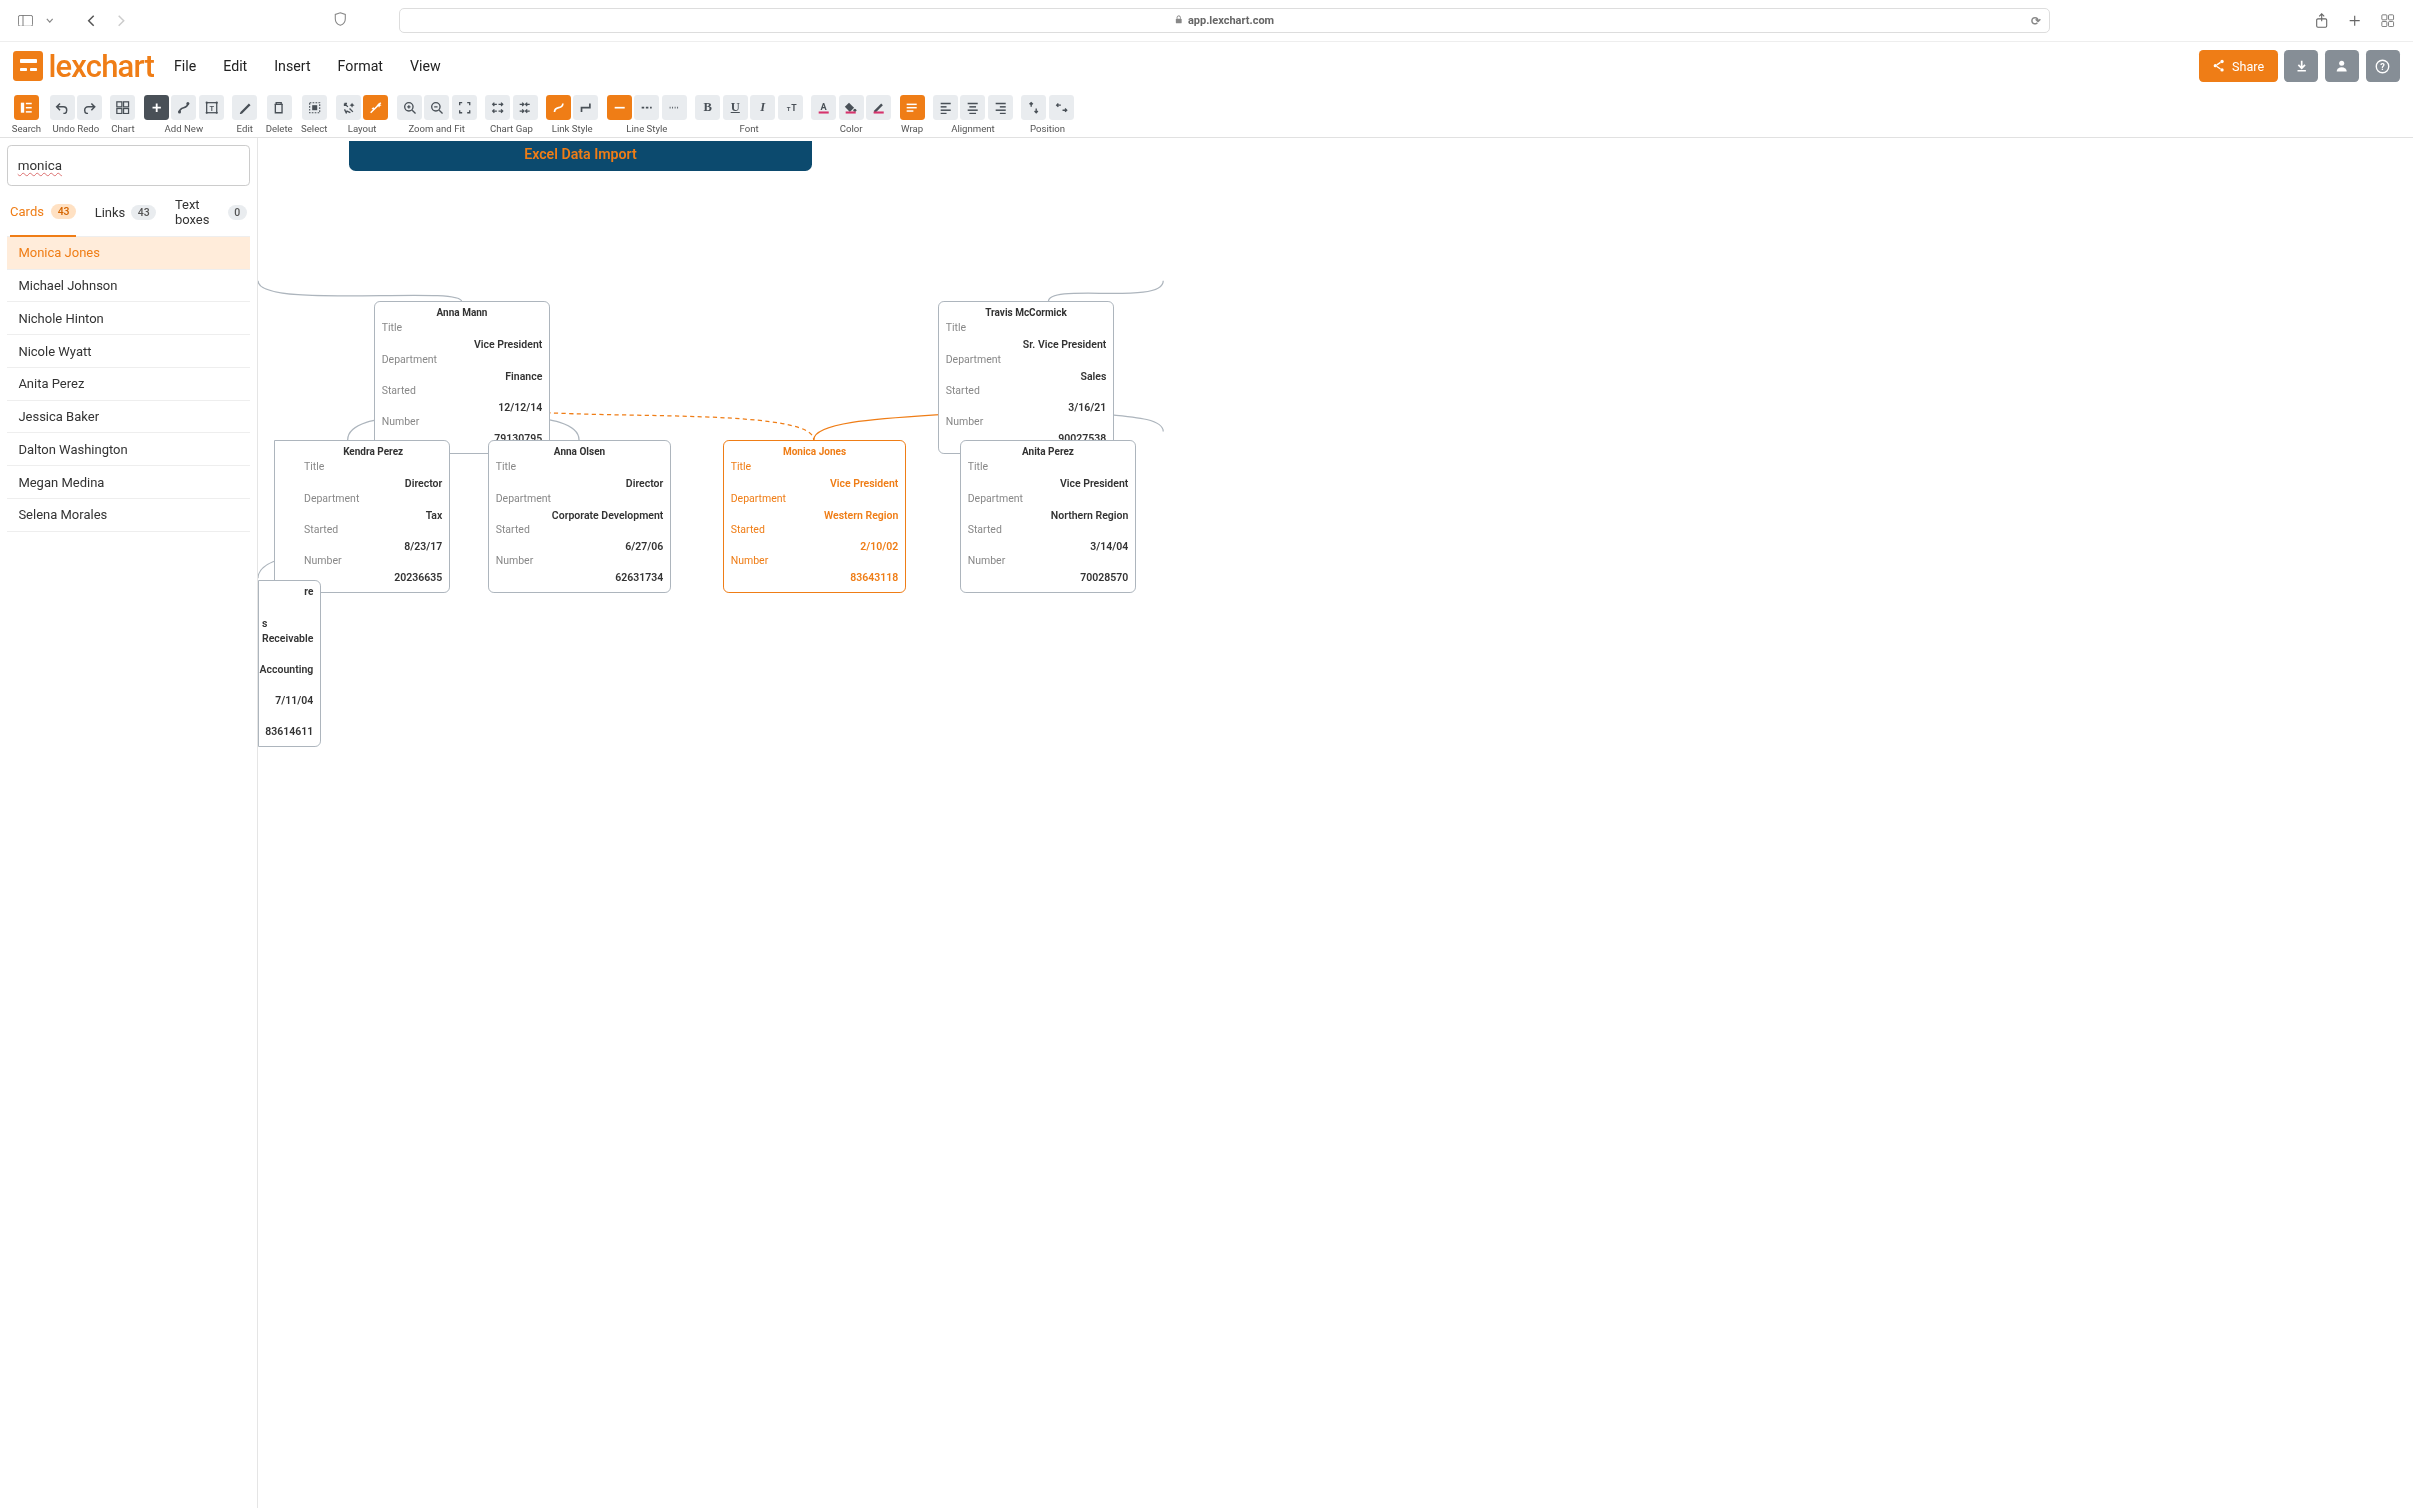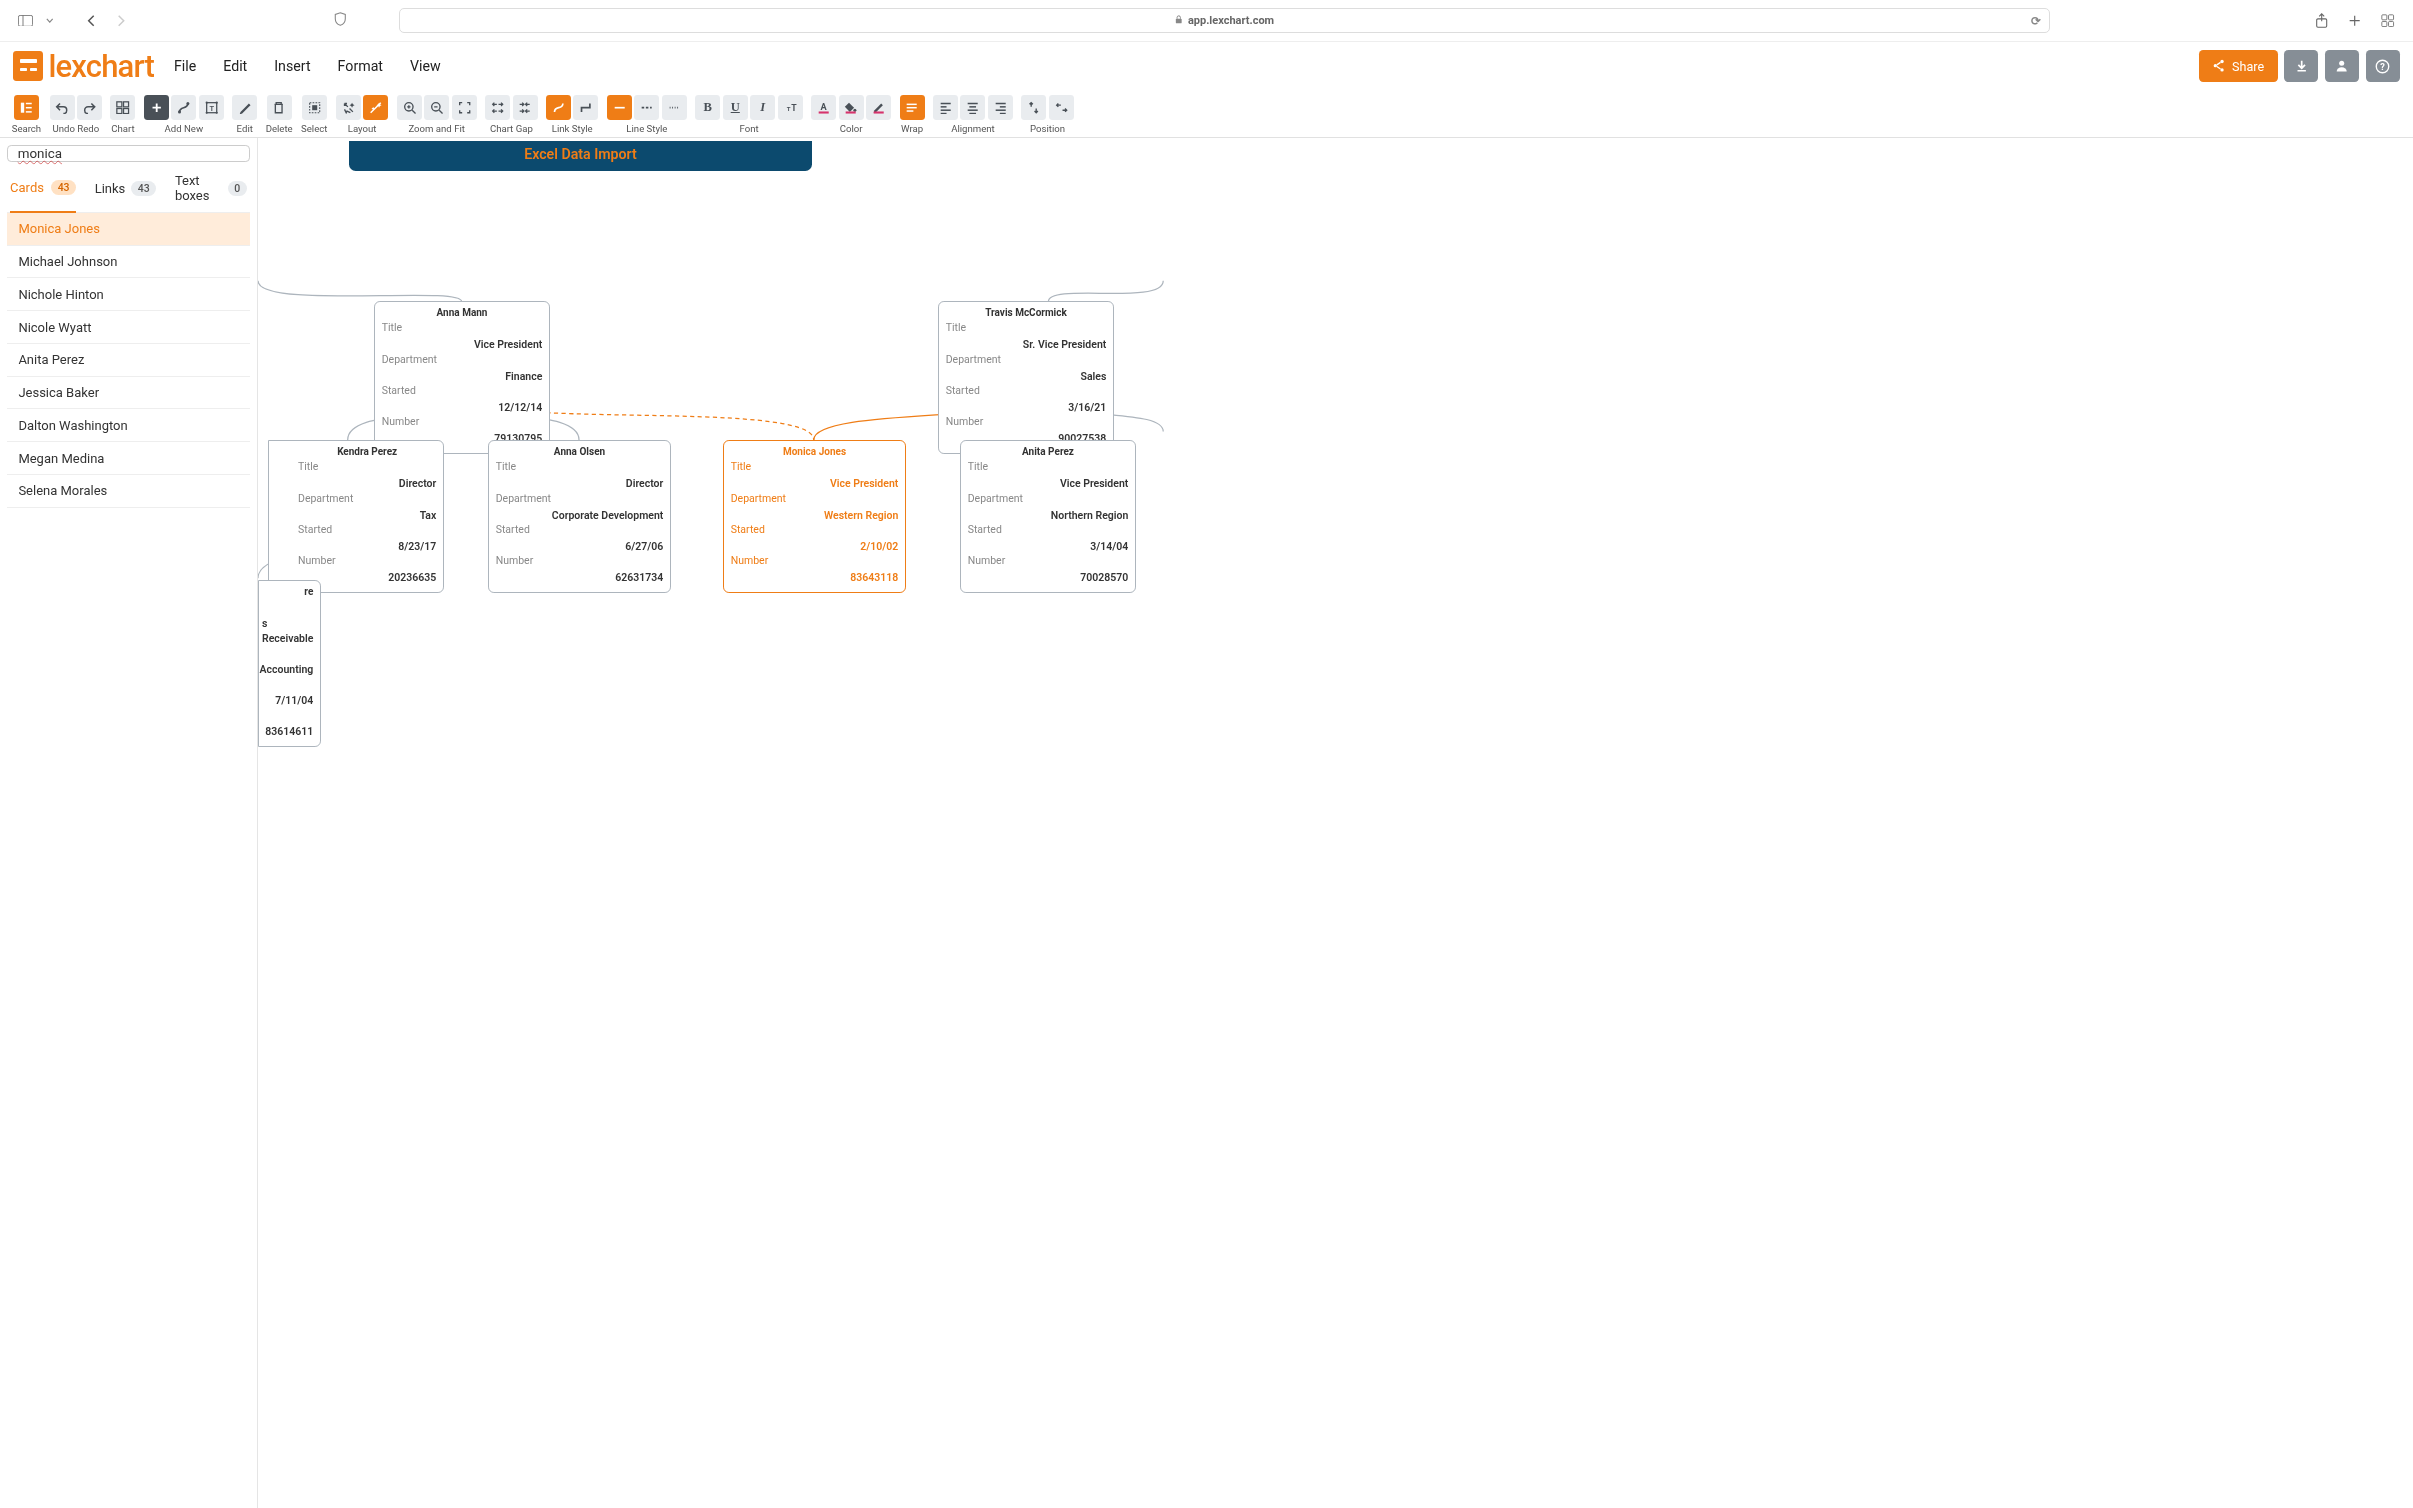--- a/index.html
+++ b/index.html
@@ -35,21 +35,21 @@
   .tool-group { display:flex; flex-direction:column; align-items:center; gap:3.4px;}
   .tool-btns { display:flex; gap:2.5px;}
   .tbtn { width:25px; height:25px; background:#e9ecef; border-radius:3.4px; display:flex; align-items:center; justify-content:center; font-size:12.6px; color:#495057; cursor:pointer; font-weight:600;}
   .tbtn.active { background:#ef7d16; color:#fff;}
   .tool-label { font-size:9.6px; color:#555;}
   .tbtn svg { width:13.4px; height:13.4px;}
 
   
   .main { display:flex; height: calc(100% - 137px); }
   .sidebar { width:258px; border-right:0.8px solid #e5e5e5; padding:6.7px; display:flex; flex-direction:column;}
-  .search-box { border:0.8px solid #ccc; border-radius:4.2px; padding:0 10px; font-size:13.4px; margin-bottom:11.7px;}
+  .search-box { border:0.8px solid #ccc; border-radius:4.2px; padding:12px 10px; font-size:13.4px; margin-bottom:11.7px;}
   .search-box .q { color:#333; text-decoration: underline wavy rgba(200,30,30,.6); text-decoration-thickness:0.8px; text-underline-offset:1.7px;}
   .tabs { display:flex; gap:18.4px; padding: 0 3.4px 0; font-size:13px; color:#333; border-bottom:0.8px solid #eee;}
   .tabs .tab { display:flex; align-items:center; gap:5.9px; padding-bottom:8.4px; cursor:pointer;}
   .tabs .tab.active { color:#ef7d16; border-bottom:2.5px solid #ef7d16; margin-bottom:-0.8px;gap:7px;}
   .tabs .pill { background:#e9ecef; color:#555; border-radius:8.4px; padding:0.8px 6.7px; font-size:10.5px; font-weight:500;}
   .tabs .tab.active .pill { background:#ffe1c3; color:#d56500;}
   .results { overflow-y:auto;}
   .result-item { padding:8.4px 11.7px; font-size:13px; border-bottom:0.8px solid #eee; cursor:pointer;}
   .result-item.sel { background:#ffecda; color:#ef7d16;}
 
@@ -556,21 +556,21 @@
       <div class="row">
           <span class="k">Started</span>
           <span class="v">3/16/21</span>
         </div>
       <div class="row">
           <span class="k">Number</span>
           <span class="v">90027538</span>
         </div>
     </div>
 
-    <div class="card" style="left:10px; top:302px; border-top-left-radius:0; border-bottom-left-radius:0;padding-left:29px;">
+    <div class="card" style="left:16px; top:302px; border-top-left-radius:0; border-bottom-left-radius:0;padding-left:29px;">
       <div class="name">Kendra Perez</div>
       <div class="row">
           <span class="k">Title</span>
           <span class="v">Director</span>
         </div>
       <div class="row">
           <span class="k">Department</span>
           <span class="v">Tax</span>
         </div>
       <div class="row">

